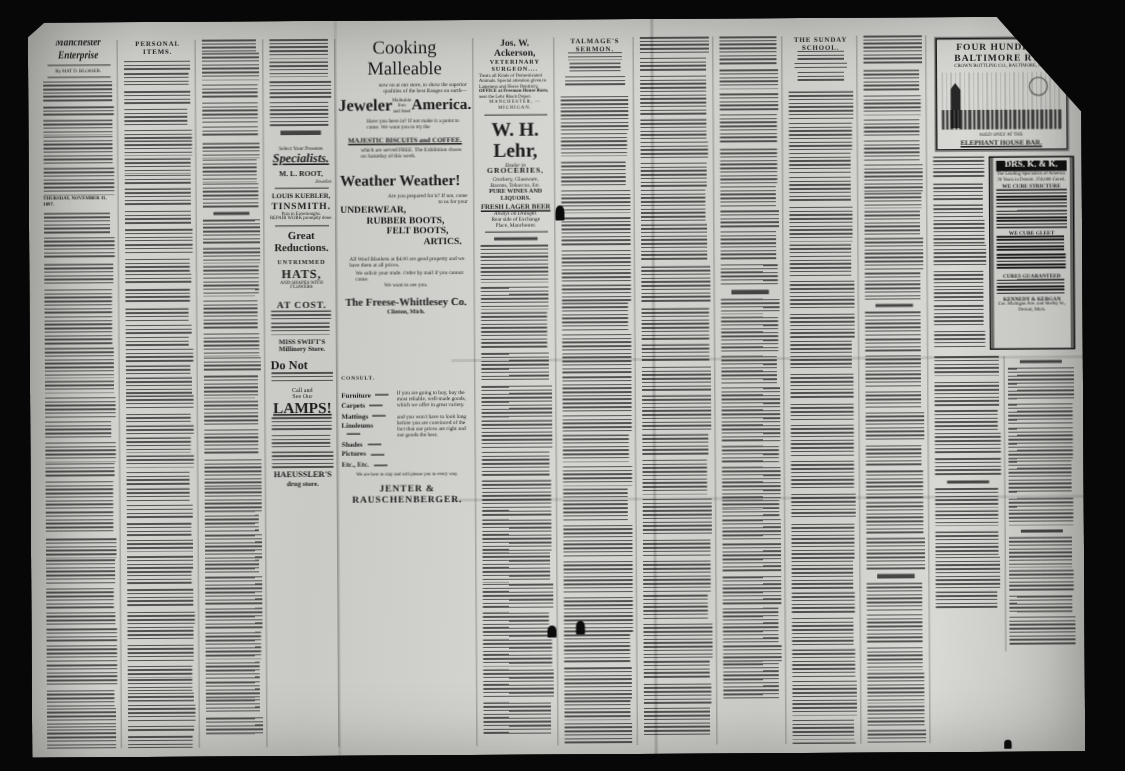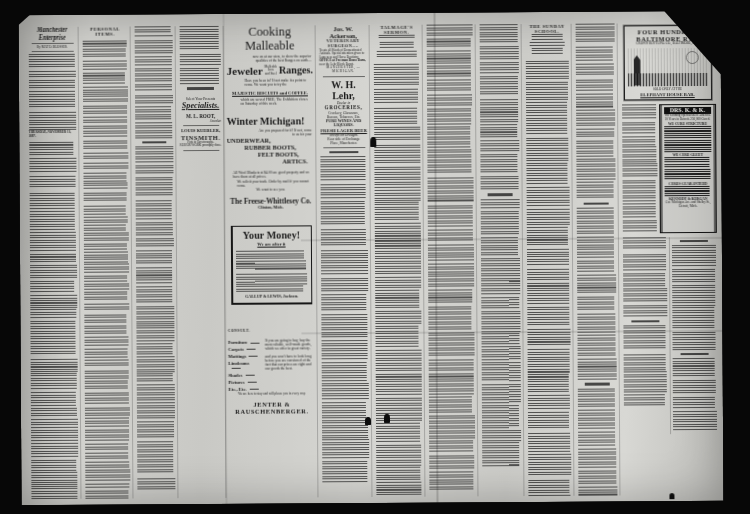--- a/index.html
+++ b/index.html
@@ -17,21 +17,21 @@
   .sp{background-image:repeating-linear-gradient(180deg,rgba(32,32,32,.72) 0 1px,transparent 1px 2.5px)}
   .dark .sp{background-image:repeating-linear-gradient(180deg,rgba(14,14,14,.9) 0 1.1px,transparent 1.1px 2.2px)}
   .deck .sp{margin-left:auto;margin-right:auto}
   .bar{height:2.2px;background:rgba(30,30,30,.78);margin:3px auto;width:62%}
   .rule{border-top:1px solid rgba(45,45,45,.65);margin:2px 3px}
   .ctr{text-align:center}.rt{text-align:right}.lt{text-align:left}
   .b{font-weight:bold}.it{font-style:italic}.u{text-decoration:underline}
   .sp1{letter-spacing:.6px}
   .f3{font-size:3.2px}.f35{font-size:3.6px}.f4{font-size:4.1px}.f45{font-size:4.6px}
   .f5{font-size:5.1px}.f55{font-size:5.6px}.f6{font-size:6.4px}.f7{font-size:7.2px}
-  .f8{font-size:8.2px}.f9{font-size:10px}.f10{font-size:10.2px}.f11{font-size:11px}.f12{font-size:12.4px}
+  .f8{font-size:8.2px}.f9{font-size:13px}.f10{font-size:10.2px}.f11{font-size:11px}.f12{font-size:12.4px}
   .g4{height:4px}.g6{height:6px}.g16{height:16px}.g24{height:24px}
   .mast{font-style:italic;font-weight:bold;font-size:6.2px;text-align:center;transform:scaleY(1.2)}
   .box{border:1.6px solid #161616;padding:3px 3px;box-sizing:border-box}
   .moneybox{border-left-width:2.6px;border-bottom-width:2.6px}
   .kkbox{border:1.3px solid #101010;background:rgba(200,200,196,.6);box-sizing:border-box;
          box-shadow:inset 2px 0 0 rgba(20,20,20,.55),inset -2px 0 0 rgba(20,20,20,.55);padding:2px 3.5px}
   .kkhead{background:#101010;color:#e9e9e5;text-align:center;font-weight:bold;font-size:6px;padding:.5px 0}
   .ryebox{border:1px solid #1d1d1d;box-shadow:0 0 0 .8px rgba(30,30,30,.5);padding:2px;box-sizing:border-box}
   .illo{height:38px;margin:2px 1px;position:relative;background:repeating-linear-gradient(90deg,rgba(60,60,60,.18) 0 1px,transparent 1px 3px)}
   .illo .tower{position:absolute;left:6px;bottom:1px;width:7px;height:30px;background:#272727;clip-path:polygon(50% 0,100% 16%,100% 100%,0 100%,0 16%)}
@@ -195,70 +195,89 @@
       <div class="rt f35 it">Jeweler.</div>
     </div>
     <div class="rule"></div>
     <div>
       <div class="ctr b f45">LOUIS KUEBLER,</div>
       <div class="ctr b f6 sp1">TINSMITH.</div>
       <div class="ctr f3">Puts in Eavetroughs.</div>
       <div class="ctr f3">REPAIR WORK promptly done.</div>
     </div>
     <div class="rule"></div>
-    <div class="g4"></div>
+    <div>
+      <div class="ctr b f7">Great Reductions.</div>
+      <div class="g4"></div>
+      <div class="ctr b f4 sp1">UNTRIMMED</div>
+      <div class="ctr b f8 sp1">HATS,</div>
+      <div class="ctr f3">AND SHAPES WITH FLOWERS</div>
+      <div class="g6"></div>
+      <div class="ctr b f6 sp1">AT COST.</div>
+      <div>
+          <div class="sp" style="height: 6.1px; width: 96.8%; margin-bottom: 1.4px;"></div>
+          <div class="sp" style="height: 8.8px; width: 94.9%; margin-bottom: 1.4px;"></div>
+        </div>
+      <div class="ctr b f45">MISS SWIFT'S</div>
+      <div class="ctr b f45">Millinery Store.</div>
+    </div>
+    <div class="g4"></div>
+    <div>
+      <div class="lt b f8">Do Not</div>
+      <div>
+          <div class="sp" style="height: 6.6px; width: 99.9%; margin-bottom: 2.9px;"></div>
+        </div>
+      <div class="ctr f4">Call and</div>
+      <div class="ctr f4">See Our</div>
+      <div class="ctr b f10 u">LAMPS!</div>
+      <div>
+          <div class="sp" style="height: 9.6px; width: 95.5%; margin-bottom: 2.4px;"></div>
+          <div class="sp" style="height: 7.5px; width: 94.2%; margin-bottom: 2.9px;"></div>
+          <div class="sp" style="height: 11.6px; width: 98.7%; margin-bottom: 1.3px;"></div>
+        </div>
+      <div class="ctr b f55">HAEUSSLER'S</div>
+      <div class="ctr b f45">drug store.</div>
+    </div>
   </div>
 
   <div class="col" style="left:206px;width:91px">
     <div>
       <div class="ctr f12">Cooking Malleable</div>
       <div class="rt f35" style="padding:1px 2px 0 26px">now on at our store, to show the superior qualities of the best Ranges on earth—</div>
       <div class="flexrow" style="align-items:center;justify-content:center;margin-top:2px">
         <span class="b f11">Jeweler</span>
         <span style="width:16px;text-align:center">
           <span class="f3" style="display:block">Malleable Iron</span>
           <span class="f3" style="display:block">and Steel</span>
         </span>
-        <span class="b f10">Ranges.</span>
+        <span class="b f10">America.</span>
       </div>
       <div class="f35" style="padding:2px 4px 0 18px">Have you been in?  If not make it a point to come.  We want you to try the</div>
       <div class="g4"></div>
       <div class="ctr b f45 u">MAJESTIC BISCUITS and COFFEE.</div>
       <div class="f35" style="padding:2px 4px 0 14px">which are served FREE.  The Exhibition closes on Saturday of this week.</div>
       <div class="g6"></div>
     </div>
     <div class="g4"></div>
     <div>
-      <div class="lt b f10">Winter Michigan!</div>
+      <div class="lt b f10">Weather Weather!</div>
       <div class="rt f35" style="padding:1px 2px 0 30px">Are you prepared for it?  If not, come to us for your</div>
       <div class="b f6 lt">UNDERWEAR,</div>
       <div class="b f6" style="text-align:center">RUBBER BOOTS,</div>
       <div class="b f6" style="text-align:center;padding-left:16px">FELT BOOTS,</div>
       <div class="b f6 rt" style="padding-right:6px">ARTICS.</div>
       <div class="g6"></div>
       <div class="f35" style="padding-left:6px">All Wool Blankets at $4.00 are good property and we have them at all prices.</div>
       <div class="f35" style="padding-left:10px">We solicit your trade.  Order by mail if you cannot come.</div>
       <div class="ctr f35">We want to see you.</div>
       <div class="g6"></div>
       <div class="ctr b f7">The Freese-Whittlesey Co.</div>
       <div class="ctr b f4">Clinton, Mich.</div>
     </div>
     <div class="g16"></div>
-    <div class="box moneybox" style="margin:0 3px">
-      <div class="ctr b f10">Your Money!</div>
-      <div class="ctr b f45 u">We are after it</div>
-      <div class="g4"></div>
-      <div>
-          <div class="sp" style="height: 8.1px; width: 94.9%; margin-bottom: 2.5px;"></div>
-          <div class="sp" style="height: 9.8px; width: 97.7%; margin-bottom: 2.7px;"></div>
-          <div class="sp" style="height: 10.7px; width: 99%; margin-bottom: 1.1px;"></div>
-          <div class="sp" style="height: 8.2px; width: 93.2%; margin-bottom: 1.2px;"></div>
-        </div>
-      <div class="ctr b f4">GALLUP &amp; LEWIS, Jackson.</div>
-    </div>
     <div class="g24"></div>
     <div>
       <div class="b f35 sp1">CONSULT.</div>
       <div class="g6"></div>
       <div class="flexrow">
         <div style="flex:0 0 38%">
           <div class="fitem">Furniture</div>
           <div class="fitem">Carpets</div>
           <div class="fitem">Mattings</div>
           <div class="fitem">Linoleums</div>

